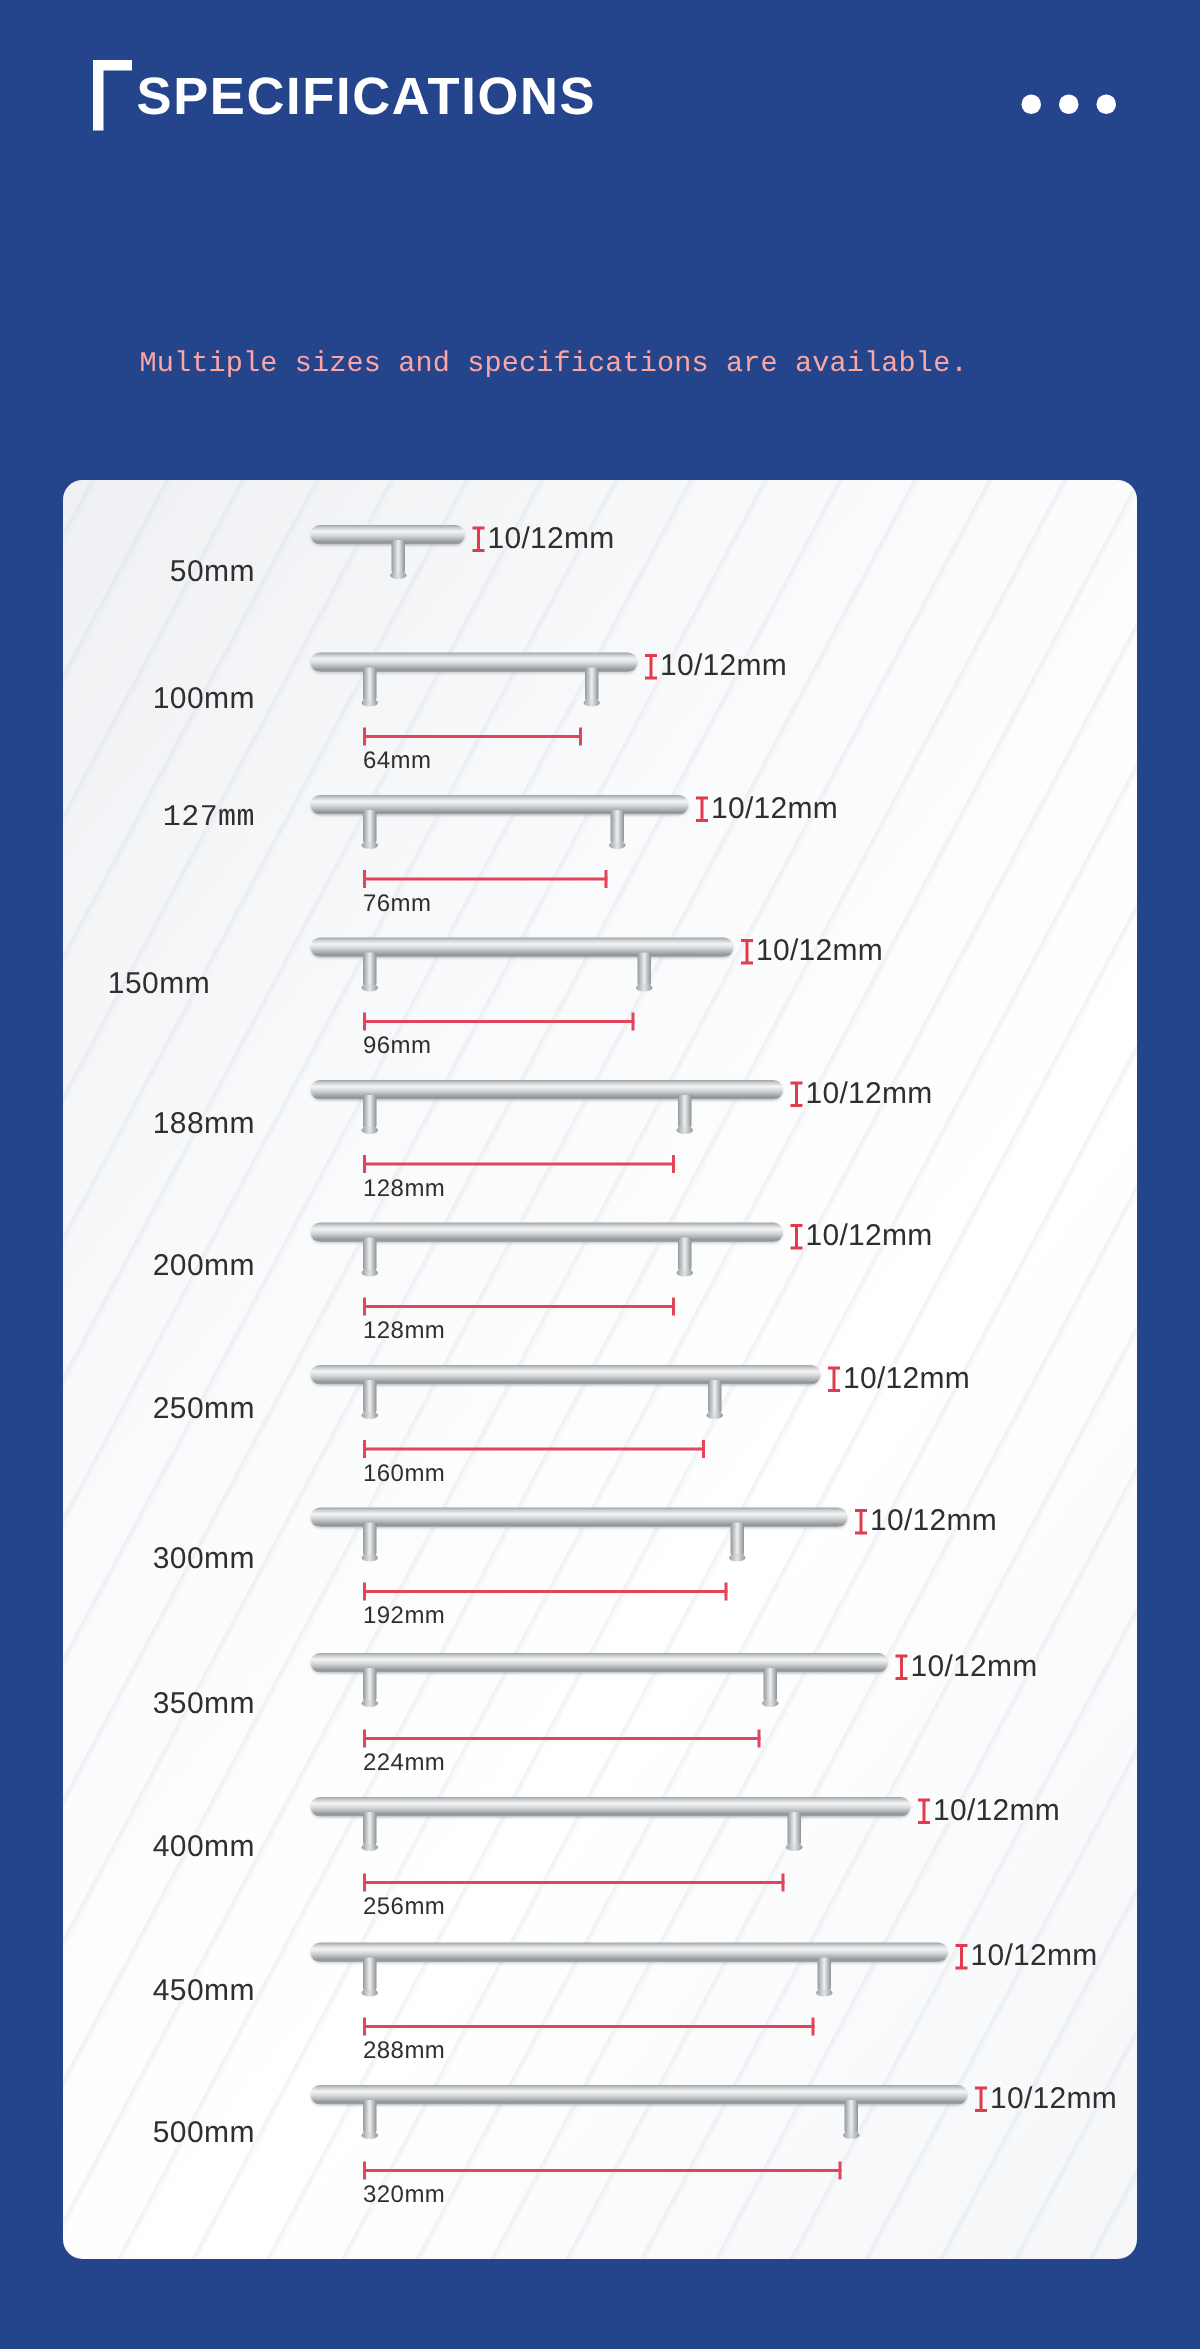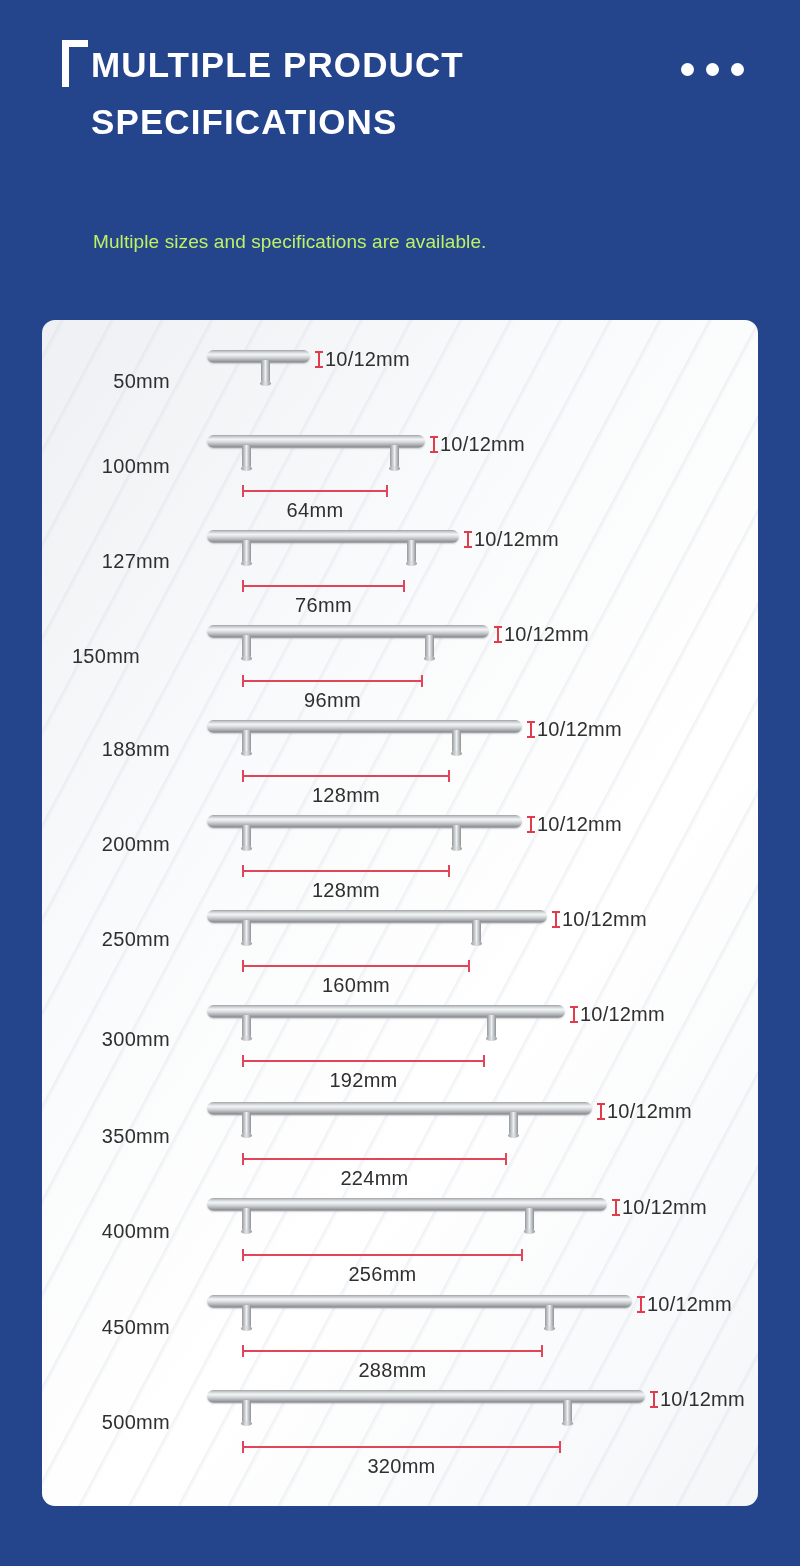--- a/index.html
+++ b/index.html
@@ -45,25 +45,26 @@
   .title-line.upper {
     text-transform: uppercase;
     letter-spacing: 1.1px;
   }
   #subtitle-block {
     position: absolute;
     left: 93px; top: 227px;
     width: 600px;
   }
   .subtitle-line {
-    color: #bef264;
+    color: #fca5a5;
     font-size: 19px;
     line-height: 30px;
     white-space: nowrap;
     letter-spacing: 0.1px;
+    font-family: Liberation Mono, monospace;
   }
   #dots {
     position: absolute;
     left: 681px; top: 63px;
     display: flex;
     gap: 12px;
   }
   #dots .dot {
     width: 13px; height: 13px;
     border-radius: 50%;
@@ -196,36 +197,34 @@
     width: 1.6px;
     height: 12px;
     background: #e2455a;
   }
   .cd-tick.left { left: 0; }
   .cd-tick.right { right: 0; }
   .cd-text {
     position: absolute;
     top: 9px;
     width: 100%;
-    text-align: center;
     color: #2f2f2f;
-    font-size: 20px;
+    font-size: 16px;
     letter-spacing: 0.3px;
     white-space: nowrap;
   }
 </style>
 </head>
 <body>
 
 <div id="header">
 
   <div id="corner-bracket"></div>
 
   <div id="title-block">
-    <div class="title-line upper">MULTIPLE PRODUCT</div>
     <div class="title-line upper">SPECIFICATIONS</div>
   </div>
 
   <div id="subtitle-block">
     <div class="subtitle-line">Multiple sizes and specifications are available.</div>
   </div>
 
   <div id="dots">
     <span class="dot"></span>
     <span class="dot"></span>
@@ -266,21 +265,21 @@
           <span class="dia-text">10/12mm</span>
         </div>
         <div class="cd-dim" style="left: 200px; top: 55px; width: 146px;">
           <div class="cd-line" style="width: 146px;"></div>
           <div class="cd-tick left"></div>
           <div class="cd-tick right"></div>
           <div class="cd-text">64mm</div>
         </div>
       </div>
       <div class="spec-row" style="top: 210px;">
-        <div class="size-label" style="top: 20px;">127mm</div>
+        <div class="size-label" style="top: 4px; font-family: Liberation Mono, monospace;">127mm</div>
         <div class="handle" style="left: 165px; top: 0px; width: 252px;">
           <div class="bar" style="width: 252px;"></div>
           <div class="post" style="left: 35px;"></div>
           <div class="post" style="left: 200px;"></div>
         </div>
         <div class="dia-callout" style="left: 421px; top: -2px;">
           <span class="dia-mark">
             <span class="cap top"></span>
             <span class="stem"></span>
             <span class="cap bot"></span>

